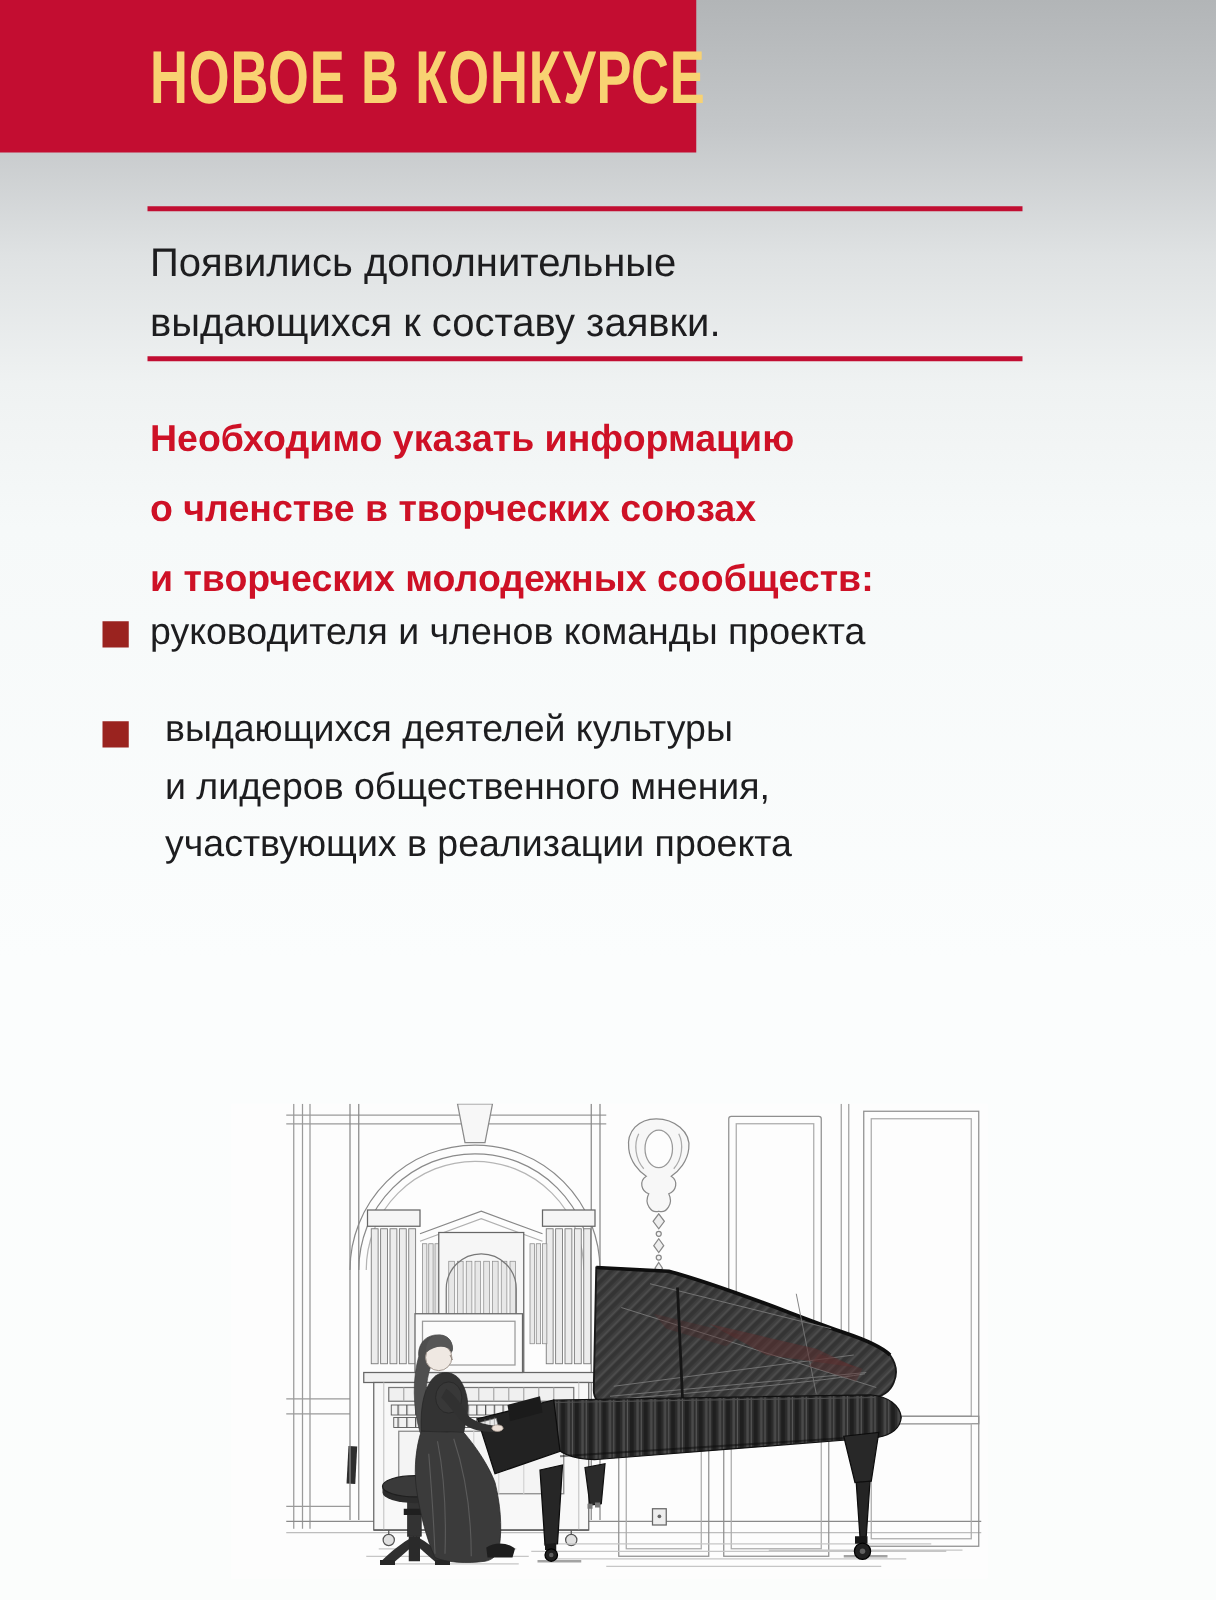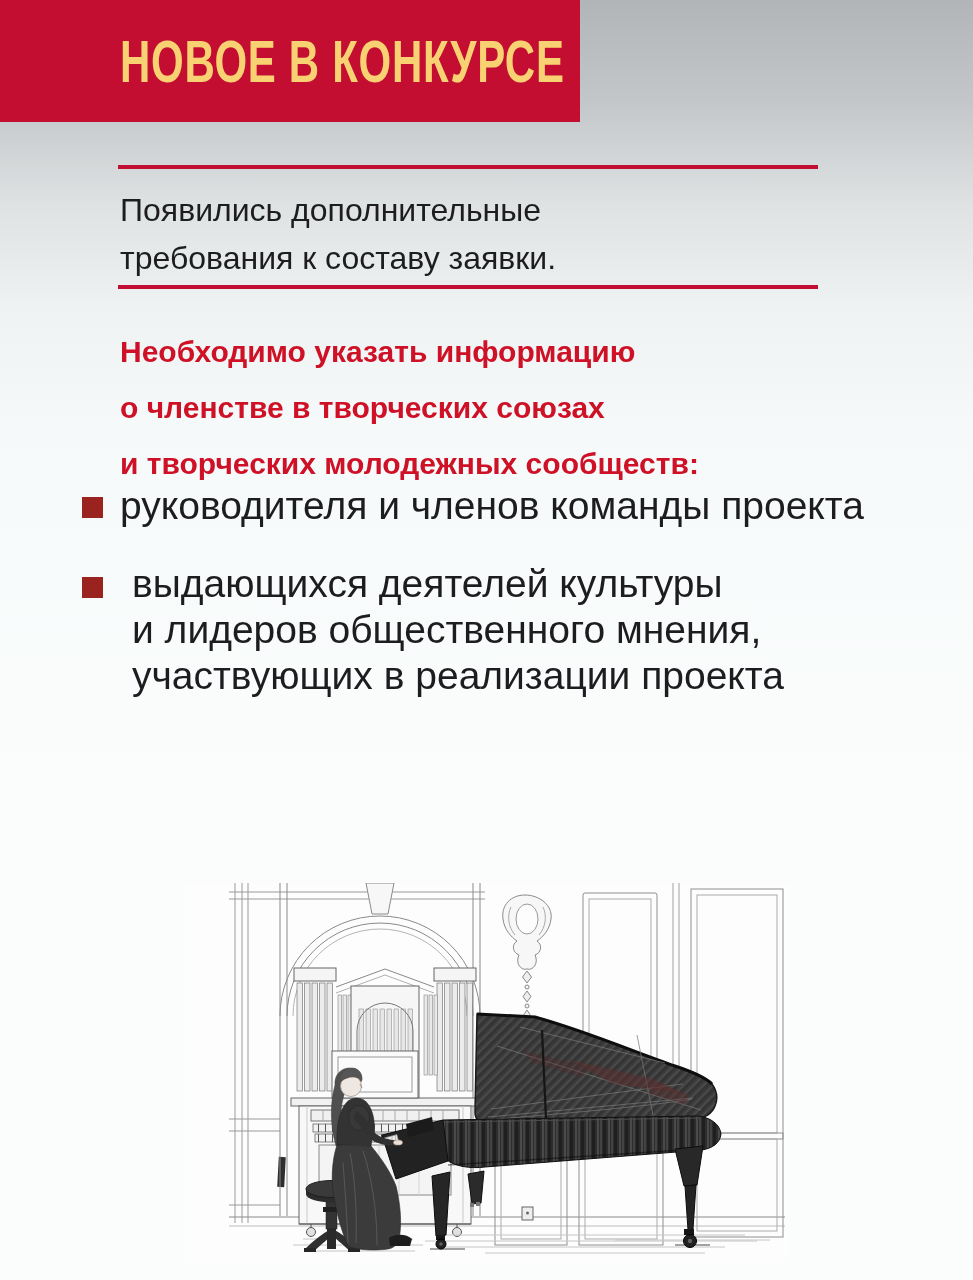--- a/index.html
+++ b/index.html
@@ -5,63 +5,63 @@
   :root{
     --banner-red:#c30d31; --title-yellow:#f8d272; --accent-red:#ce1126;
     --bullet-maroon:#9a231f; --rule-red:#c10e32; --text-black:#1d1d1f;
   }
   html,body{margin:0;padding:0;}
   body{font-family:"Liberation Sans","DejaVu Sans",sans-serif;background:#888;}
   .page{
     position:relative;width:973px;height:1280px;overflow:hidden;margin:0 auto;
     background:linear-gradient(180deg,#b2b5b7 0%,#c4c7c9 8%,#dfe2e3 16%,#eff2f2 24%,#f6f9f9 33%,#fbfdfd 60%,#fbfdfc 100%);
   }
-  .banner{position:absolute;left:0;top:0;width:557px;height:122px;background:var(--banner-red);padding-left:23px;}
+  .banner{position:absolute;left:0;top:0;width:557px;height:122px;background:var(--banner-red);}
   .banner-title{
     position:absolute;left:120px;top:0;height:122px;display:flex;align-items:center;
     font-size:60px;font-weight:800;color:var(--title-yellow);white-space:nowrap;
     transform:scaleX(.70);transform-origin:left center;letter-spacing:1px;
   }
   .rule{position:absolute;left:118px;width:700px;height:4px;background:var(--rule-red);}
   .rule-top{top:165px;}
   .rule-bottom{top:285px;}
   .intro{
     position:absolute;left:120px;top:186px;width:720px;
     font-size:32px;line-height:48px;color:var(--text-black);white-space:pre-line;
   }
   .heading{
     position:absolute;left:120px;top:324px;width:760px;
     font-size:30px;font-weight:700;line-height:56px;color:var(--accent-red);white-space:pre-line;
   }
   .bullet-sq{position:absolute;left:82px;width:21px;height:21px;background:var(--bullet-maroon);}
   .sq1{top:497px;} .sq2{top:577px;}
   .bullet-text{
     position:absolute;left:120px;width:760px;
-    font-size:39px;line-height:46px;color:var(--text-black);white-space:pre-line;
+    font-size:30px;line-height:46px;color:var(--text-black);white-space:pre-line;
   }
   .bt1{top:483px;} .bt2{top:561px;margin-left:12px;}
   .note{
     position:absolute;left:120px;top:742px;width:780px;
     font-size:33px;font-style:italic;line-height:47px;color:#2a2a2a;white-space:pre-line;
   }
   .illustration{position:absolute;left:185px;top:883px;width:605px;height:380px;background:#fdfdfd;}
   .illustration svg{display:block;width:605px;height:380px;}
 </style>
 </head>
 <body>
 
 <div class="page">
 
   <div class="banner">
     <div class="banner-title">НОВОЕ В КОНКУРСЕ</div>
   </div>
 
   <div class="rule rule-top"></div>
   <div class="intro">Появились дополнительные
-требования к составу заявки.</div>
+выдающихся к составу заявки.</div>
   <div class="rule rule-bottom"></div>
 
   <div class="heading">Необходимо указать информацию
 о членстве в творческих союзах
 и творческих молодежных сообществ:</div>
 
   <div class="bullet-sq sq1"></div>
   <div class="bullet-text bt1">руководителя и членов команды проекта</div>
 
   <div class="bullet-sq sq2"></div>

